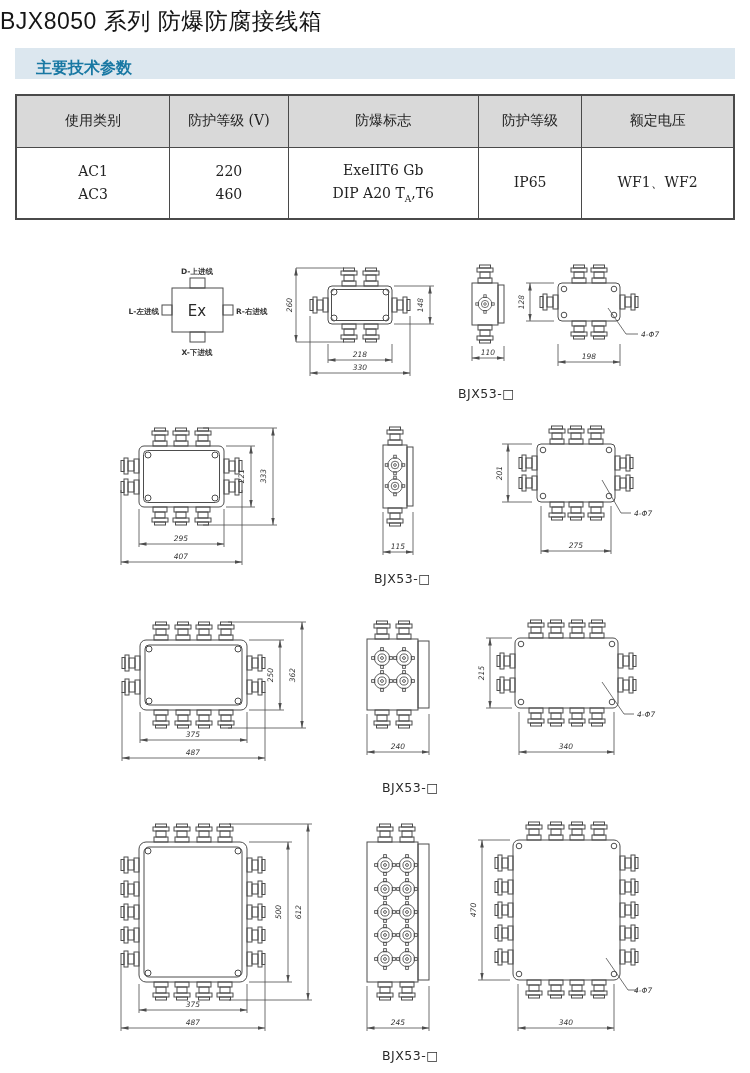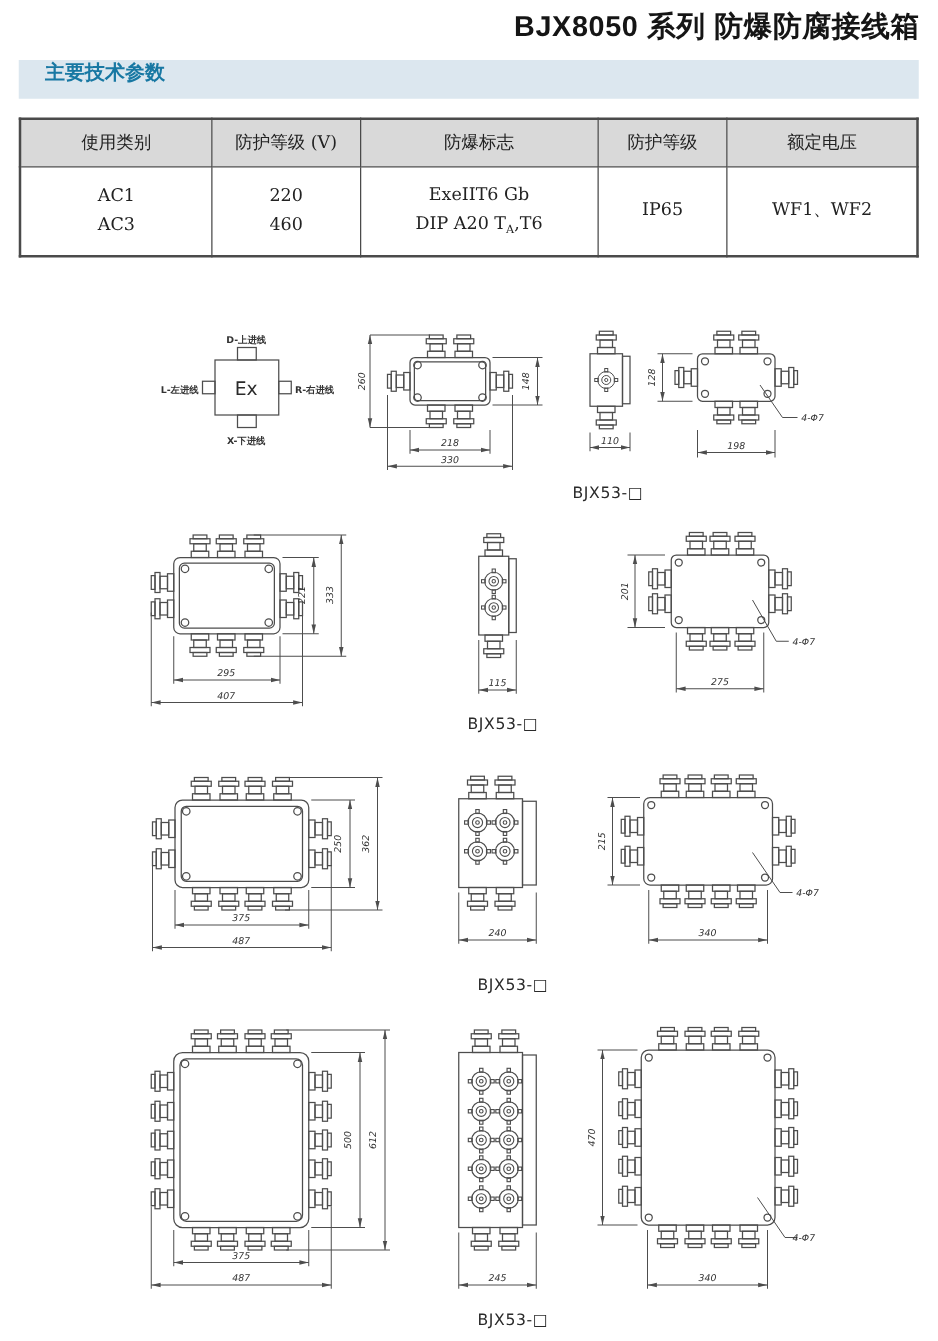--- a/index.html
+++ b/index.html
@@ -1,33 +1,33 @@
 <!DOCTYPE html>
 <html lang="zh"><head>
 <meta charset="utf-8">
 <style>
   *{margin:0;padding:0;box-sizing:border-box}
   html,body{background:#fff}
   body{font-family:"Liberation Sans",sans-serif}
   .page{position:relative;width:750px;height:1073px;background:#fff;overflow:hidden}
 
-  .title{position:absolute;top:6px;left:0;right:14px;text-align:right;
-         font-size:23px;font-weight:700;color:#151515;letter-spacing:.5px}
+  .title{position:absolute;top:6px;left:0;right:14px;text-align:left;
+         font-size:23px;font-weight:400;color:#151515;letter-spacing:.5px}
 
   .secbar{position:absolute;left:15px;right:15px;height:31px;background:#dce7ef;
-          display:flex;align-items:flex-start;padding-left:21px;
+          display:flex;align-items:flex-end;padding-left:21px;
           font-size:16px;font-weight:bold;color:#1878a3}
   #sec1{top:48px}
   #sec2{top:222px}
 
   table.params{position:absolute;top:94px;left:15px;width:720px;border-collapse:collapse;
                font-family:"DejaVu Serif","Liberation Serif",serif;color:#222;
                border:2px solid #4a4a4a}
   table.params th,table.params td{border:1px solid #4a4a4a;text-align:center;vertical-align:middle}
-  table.params th{background:#d9d9d9;height:38px;font-weight:normal;font-size:14px}
+  table.params th{background:#d9d9d9;height:52px;font-weight:normal;font-size:14px}
   table.params td{height:72px;font-size:14px;line-height:1.65}
   table.params sub{font-size:9px}
 
   svg.d{position:absolute;overflow:visible}
   svg.d rect,svg.d line,svg.d path,svg.d circle,svg.d use{fill:none;stroke:#4d4d4d;stroke-width:1}
   svg.d .dim{stroke-width:.8}
   svg.d text{fill:#333;stroke:none;font-family:"DejaVu Sans",sans-serif;
              font-size:7.5px;font-style:italic;text-anchor:middle}
   svg.d text.cjk{font-style:normal;font-weight:bold;font-size:7.5px}
   svg.d text.ex{font-style:normal;font-size:15px;font-weight:500;fill:#2a2a2a}

